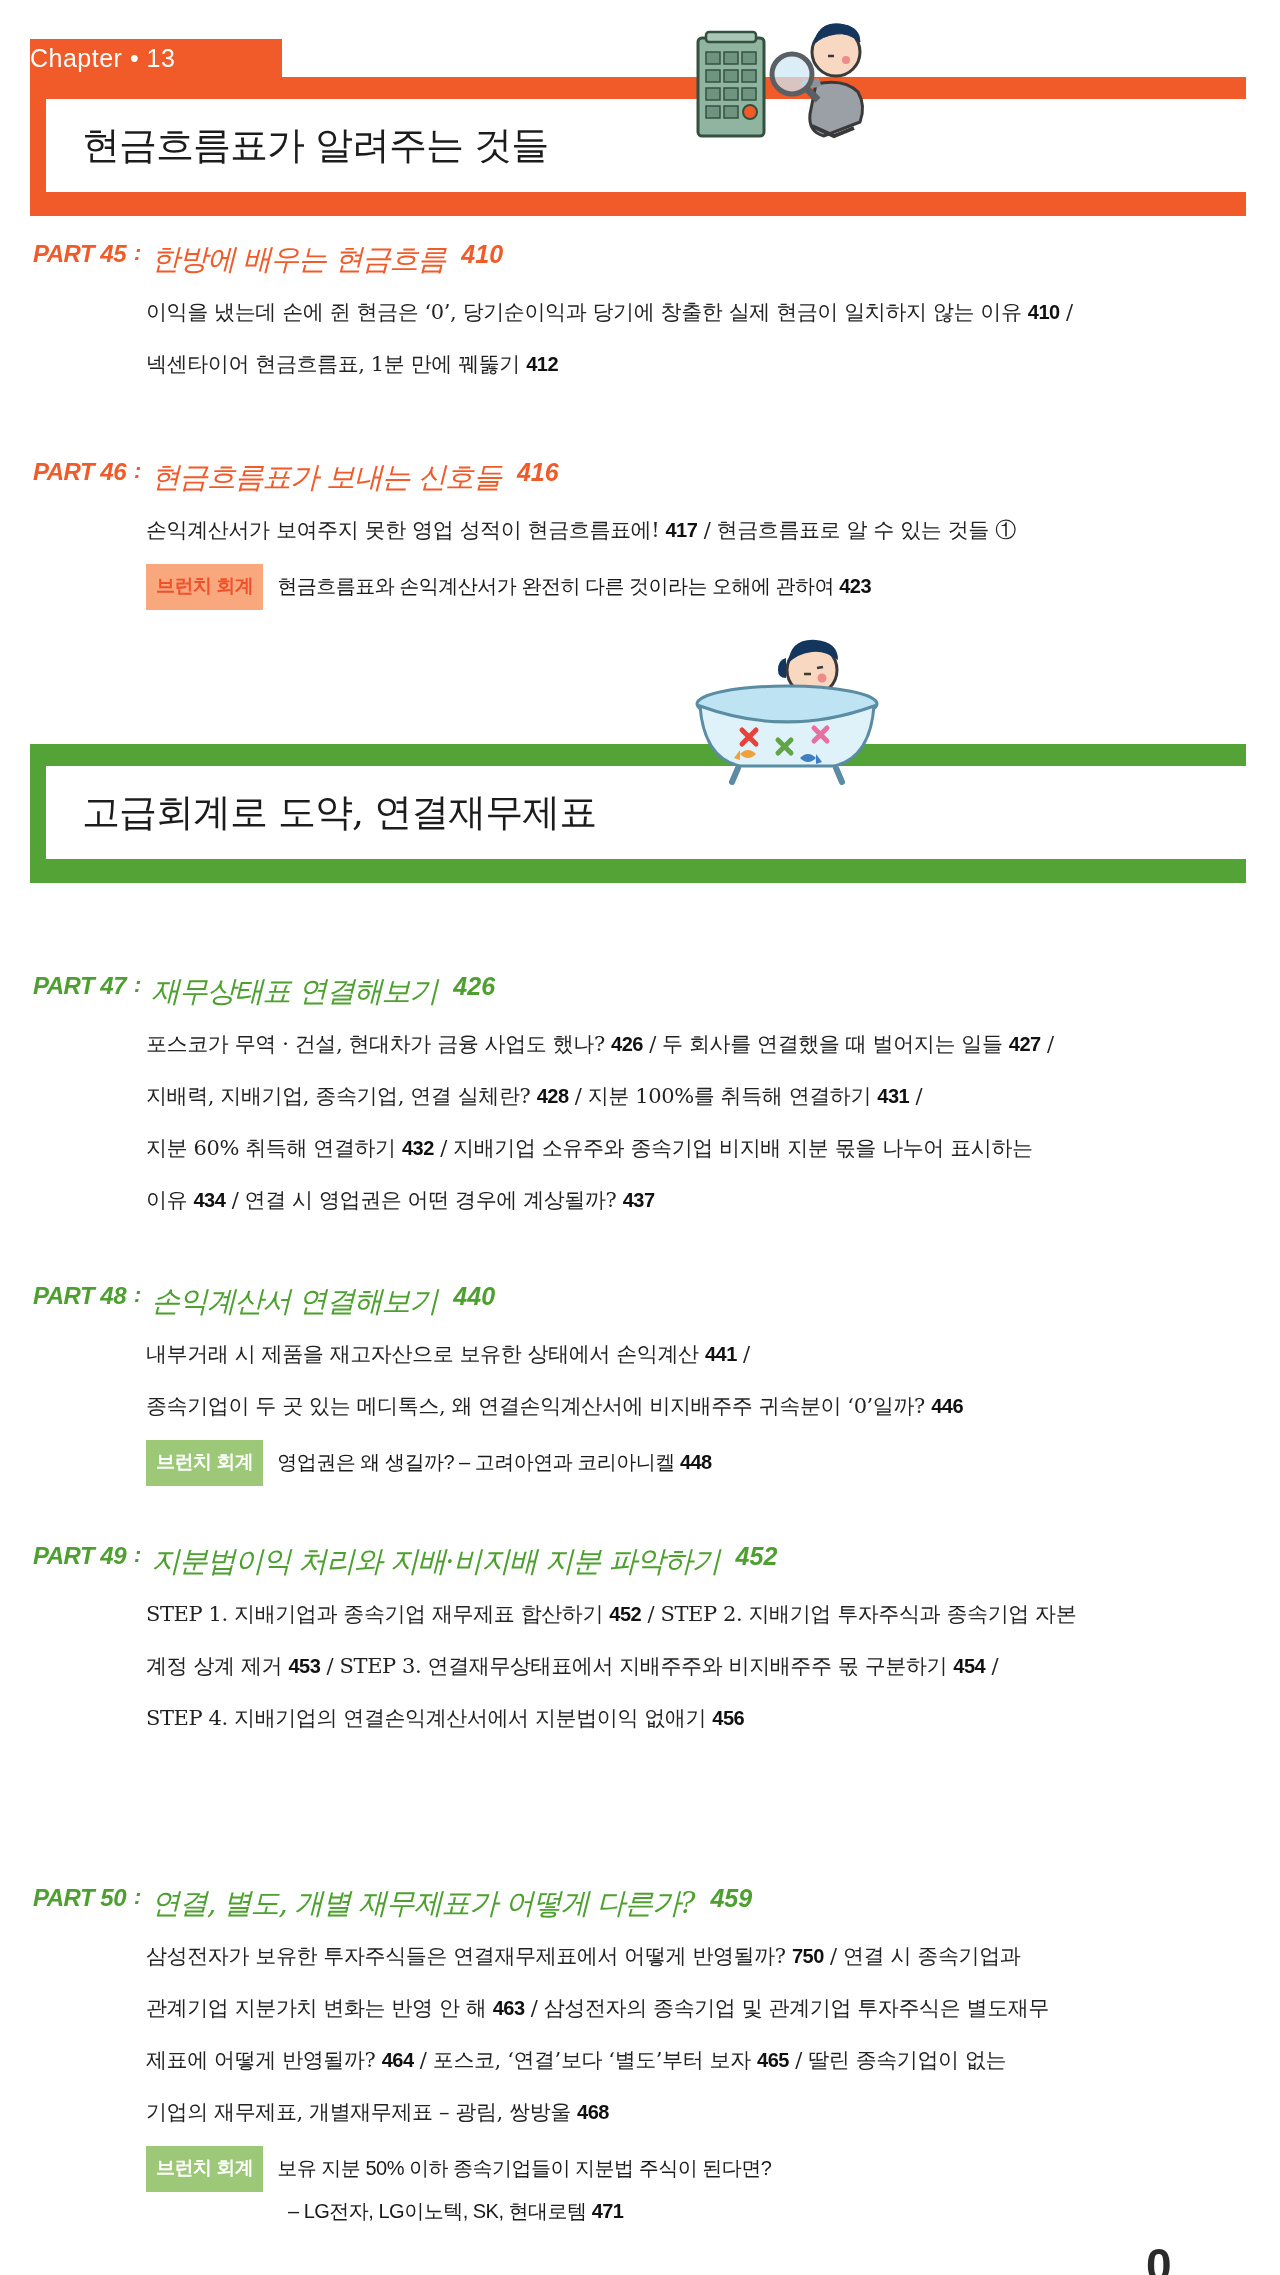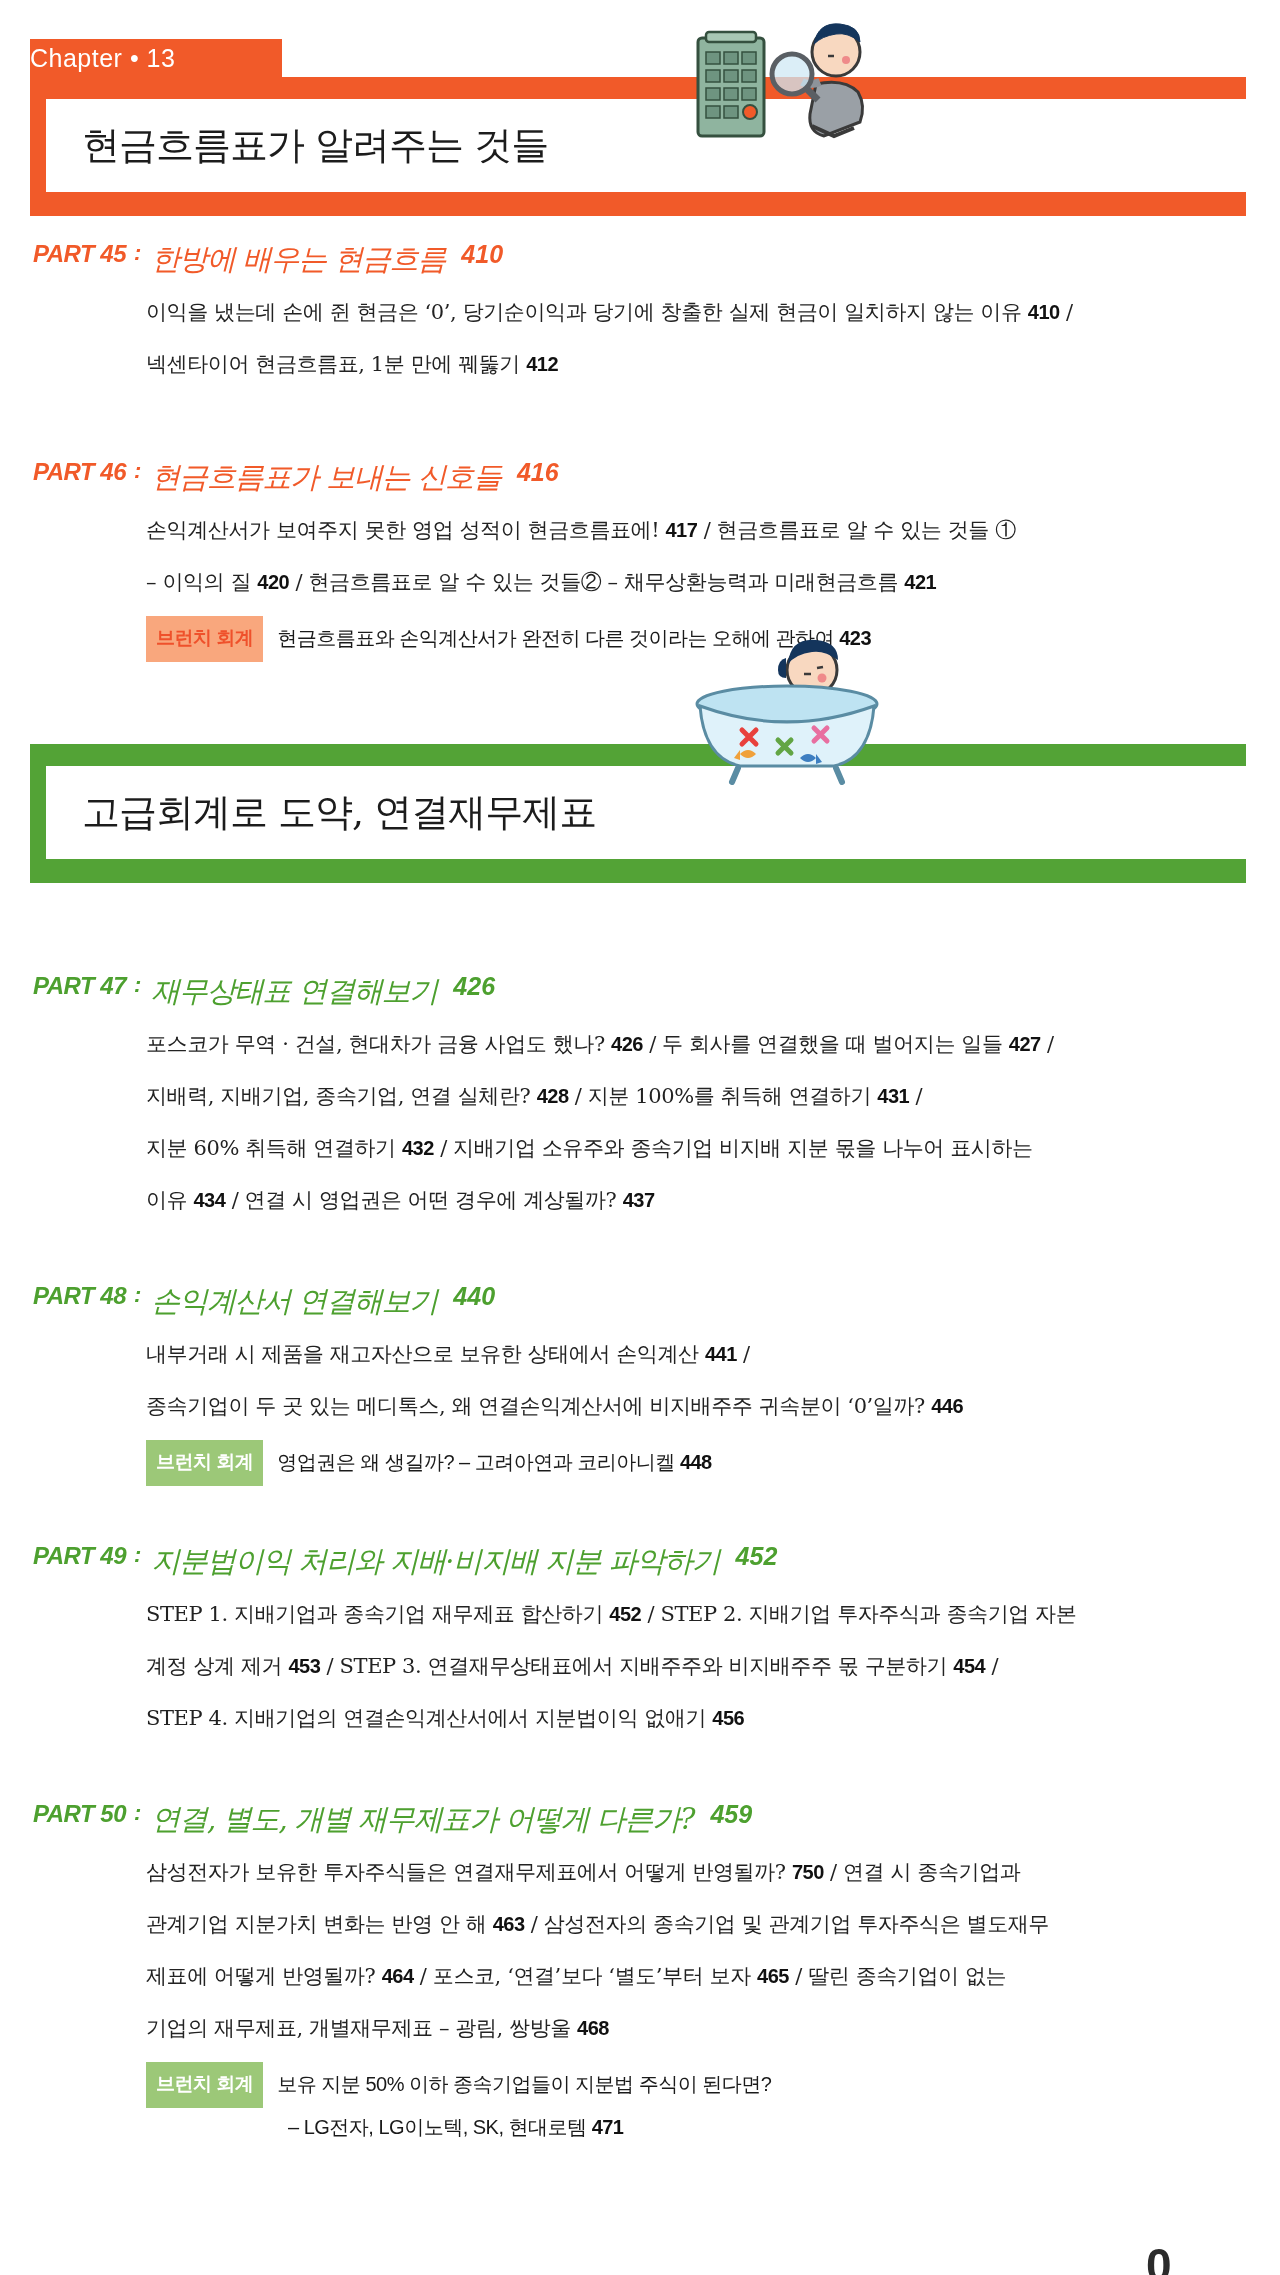--- a/index.html
+++ b/index.html
@@ -138,21 +138,20 @@
       </section>
       <section class="part theme-orange" style="top: 458px;">
         <div class="part-heading">
           <span class="part-label">PART 46</span>
           <span class="part-sep">:</span>
           <span class="part-title">현금흐름표가 보내는 신호들</span>
           <span class="part-page">416</span>
         </div>
         <div class="part-body">
           <div class="body-line"><span>손익계산서가 보여주지 못한 영업 성적이 현금흐름표에! </span><b class="pagenum">417</b><span> / 현금흐름표로 알 수 있는 것들 ①</span></div>
-          <div class="body-line"><span>– 이익의 질 </span><b class="pagenum">420</b><span> / 현금흐름표로 알 수 있는 것들② – 채무상환능력과 미래현금흐름 </span><b class="pagenum">421</b></div>
         </div>
         <div class="branch">
           <div class="branch-line"><span class="badge">브런치 회계</span><span>현금흐름표와 손익계산서가 완전히 다른 것이라는 오해에 관하여 </span><b class="pagenum">423</b></div>
         </div>
       </section>
       <section class="part theme-green" style="top: 972px;">
         <div class="part-heading">
           <span class="part-label">PART 47</span>
           <span class="part-sep">:</span>
           <span class="part-title">재무상태표 연결해보기</span>
@@ -186,21 +185,21 @@
           <span class="part-sep">:</span>
           <span class="part-title">지분법이익 처리와 지배·비지배 지분 파악하기</span>
           <span class="part-page">452</span>
         </div>
         <div class="part-body">
           <div class="body-line"><span>STEP 1. 지배기업과 종속기업 재무제표 합산하기 </span><b class="pagenum">452</b><span> / STEP 2. 지배기업 투자주식과 종속기업 자본</span></div>
           <div class="body-line"><span>계정 상계 제거 </span><b class="pagenum">453</b><span> / STEP 3. 연결재무상태표에서 지배주주와 비지배주주 몫 구분하기 </span><b class="pagenum">454</b><span> /</span></div>
           <div class="body-line"><span>STEP 4. 지배기업의 연결손익계산서에서 지분법이익 없애기 </span><b class="pagenum">456</b></div>
         </div>
       </section>
-      <section class="part theme-green" style="top: 1800px;">
+      <section class="part theme-green" style="top: 1884px;">
         <div class="part-heading">
           <span class="part-label">PART 50</span>
           <span class="part-sep">:</span>
           <span class="part-title">연결, 별도, 개별 재무제표가 어떻게 다른가?</span>
           <span class="part-page">459</span>
         </div>
         <div class="part-body">
           <div class="body-line"><span>삼성전자가 보유한 투자주식들은 연결재무제표에서 어떻게 반영될까? </span><b class="pagenum">750</b><span> / 연결 시 종속기업과</span></div>
           <div class="body-line"><span>관계기업 지분가치 변화는 반영 안 해 </span><b class="pagenum">463</b><span> / 삼성전자의 종속기업 및 관계기업 투자주식은 별도재무</span></div>
           <div class="body-line"><span>제표에 어떻게 반영될까? </span><b class="pagenum">464</b><span> / 포스코, ‘연결’보다 ‘별도’부터 보자 </span><b class="pagenum">465</b><span> / 딸린 종속기업이 없는</span></div>

